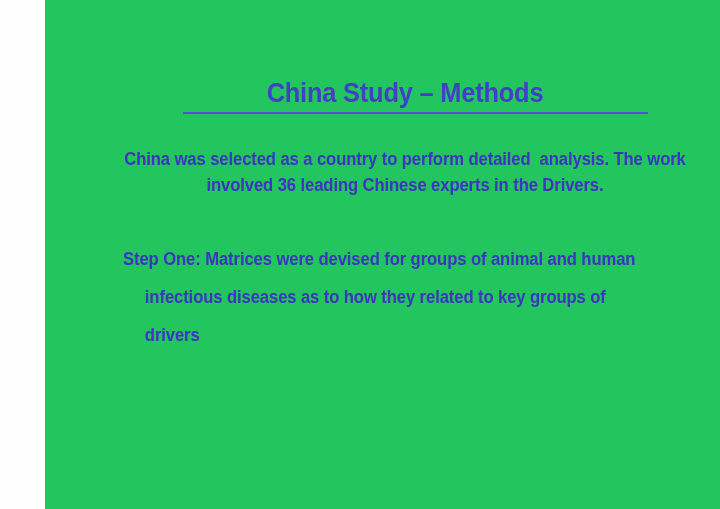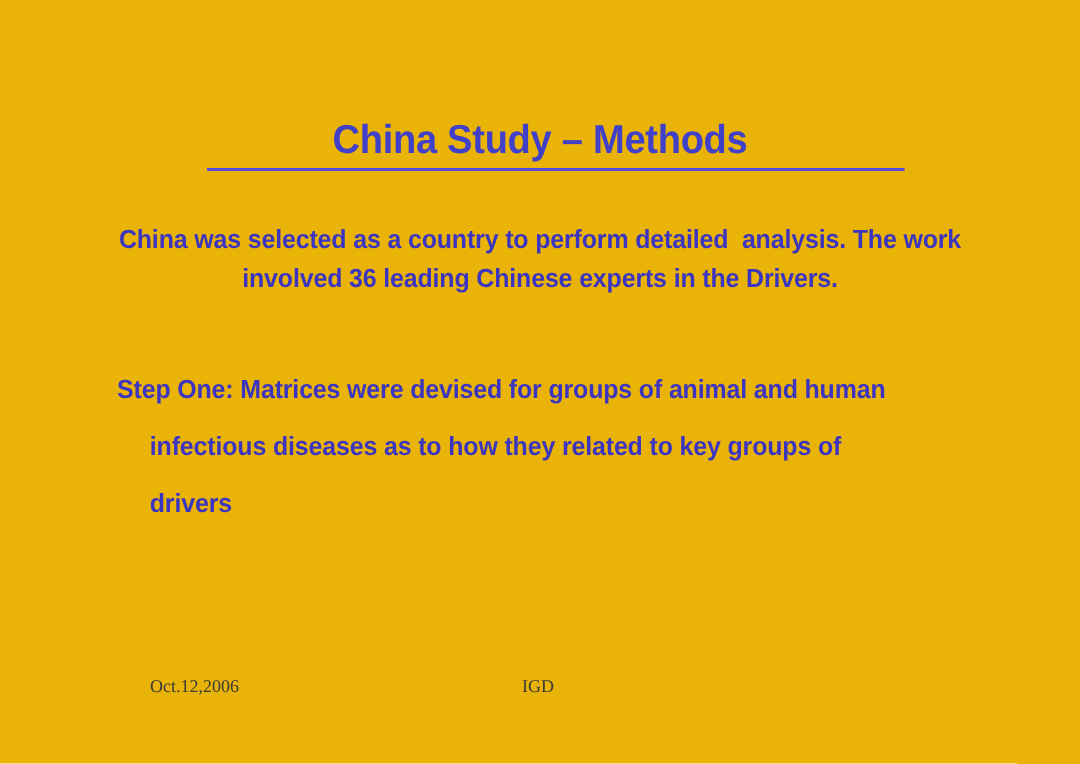--- a/index.html
+++ b/index.html
@@ -11,21 +11,22 @@
     width: 720px;
     height: 509px;
     position: relative;
     overflow: hidden;
     font-family: "Liberation Sans", sans-serif;
     background: #fefefe;
   }
   .slide {
     position: absolute;
     inset: 0;
-    background: #eab308;
+    background: #22c55e;
+    margin-left: 45px;
   }
 
   
   .title-block {
     position: absolute;
     left: 0;
     top: 78px;
     width: 720px;
     text-align: center;
   }
@@ -124,18 +125,14 @@
   <div class="title-rule"></div>
 
   <div class="para-intro">China was selected as a country to perform detailed  analysis. The work involved 36 leading Chinese experts in the Drivers.</div>
 
   <div class="para-step">
     <span class="line-1">Step One: Matrices were devised for groups of animal and human</span>
     <span class="line-2">infectious diseases as to how they related to key groups of</span>
     <span class="line-3">drivers</span>
   </div>
 
-  <div class="footer">
-    <span class="footer-date">Oct.12,2006</span>
-    <span class="footer-org">IGD</span>
-  </div>
 
 </div>
 
 </body></html>

